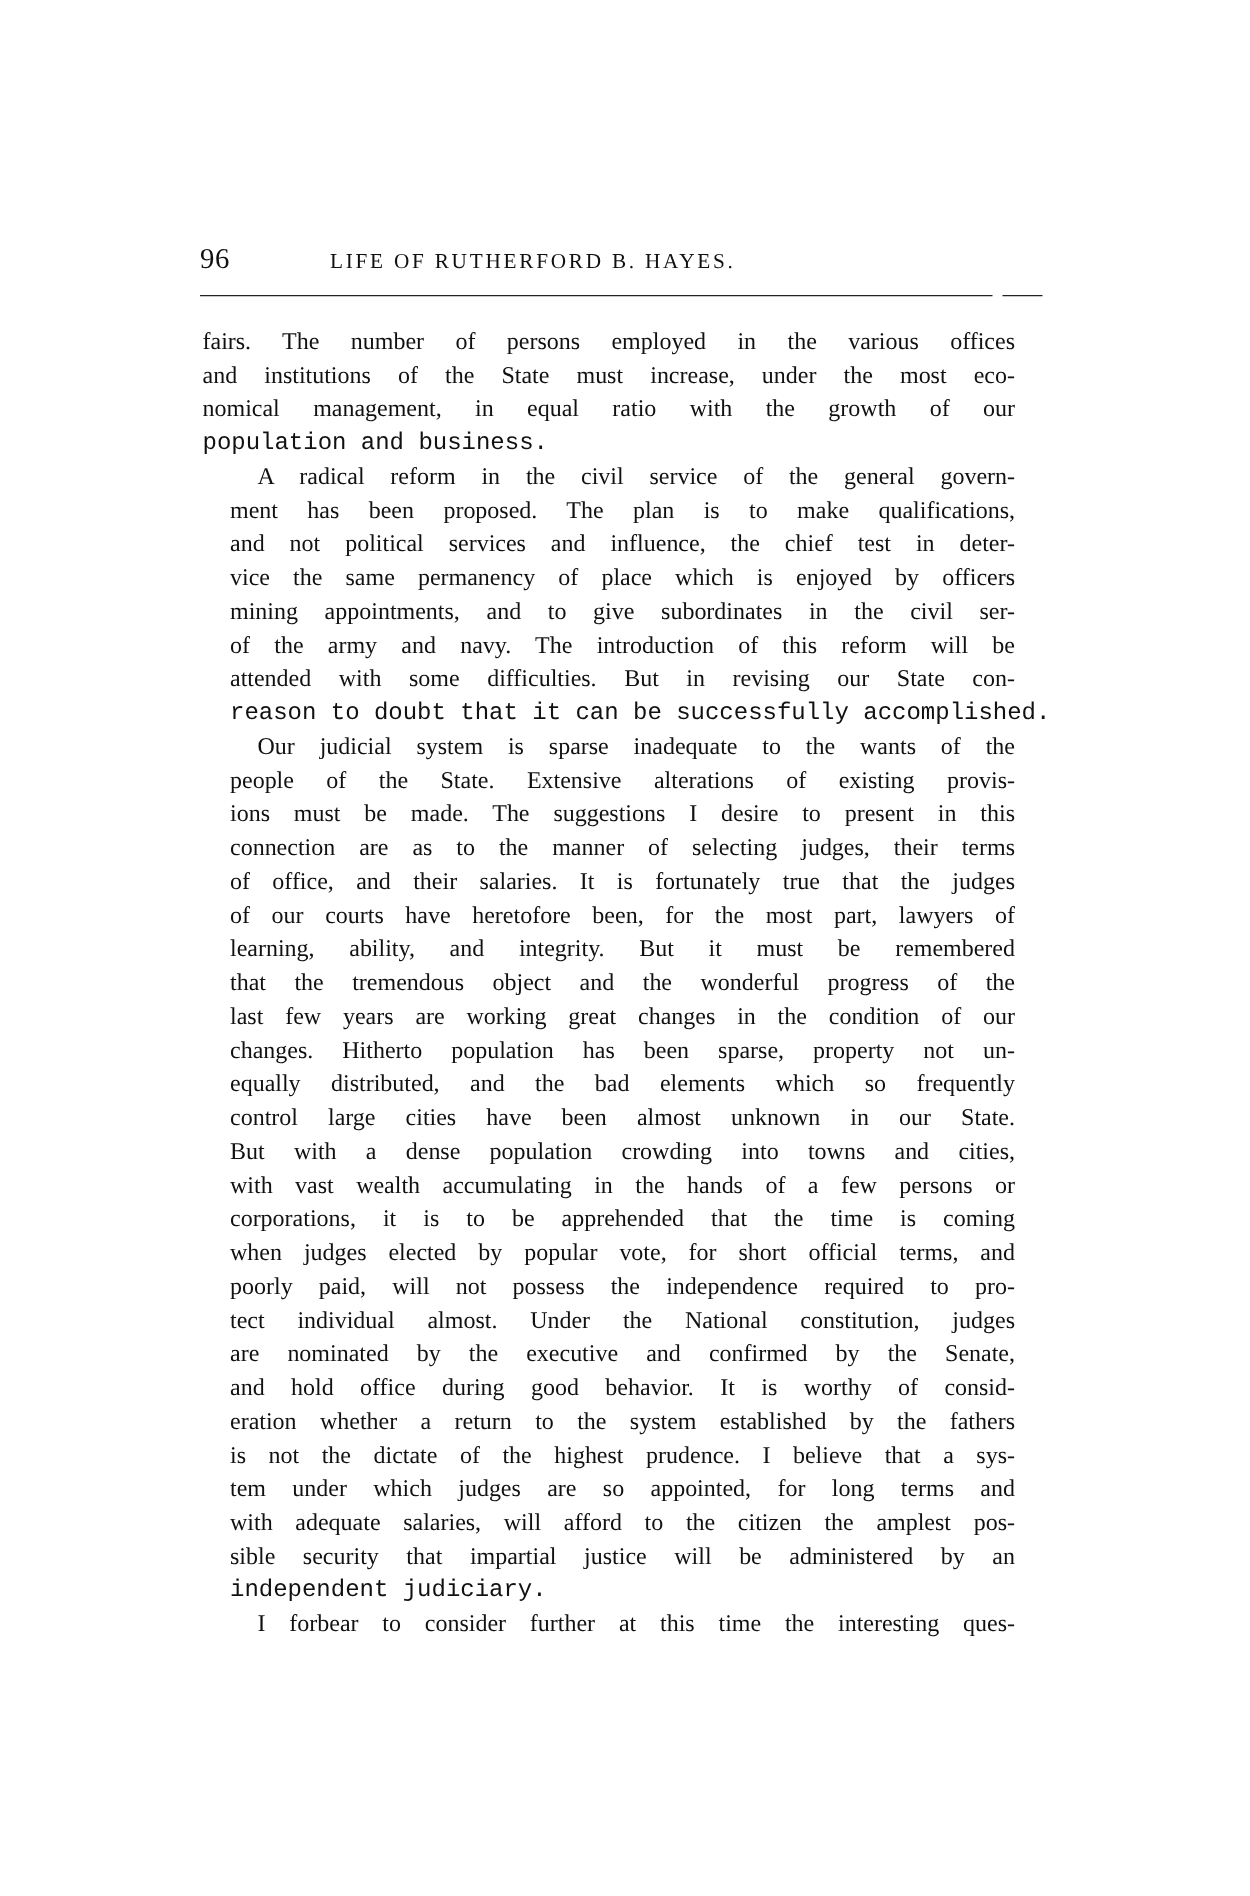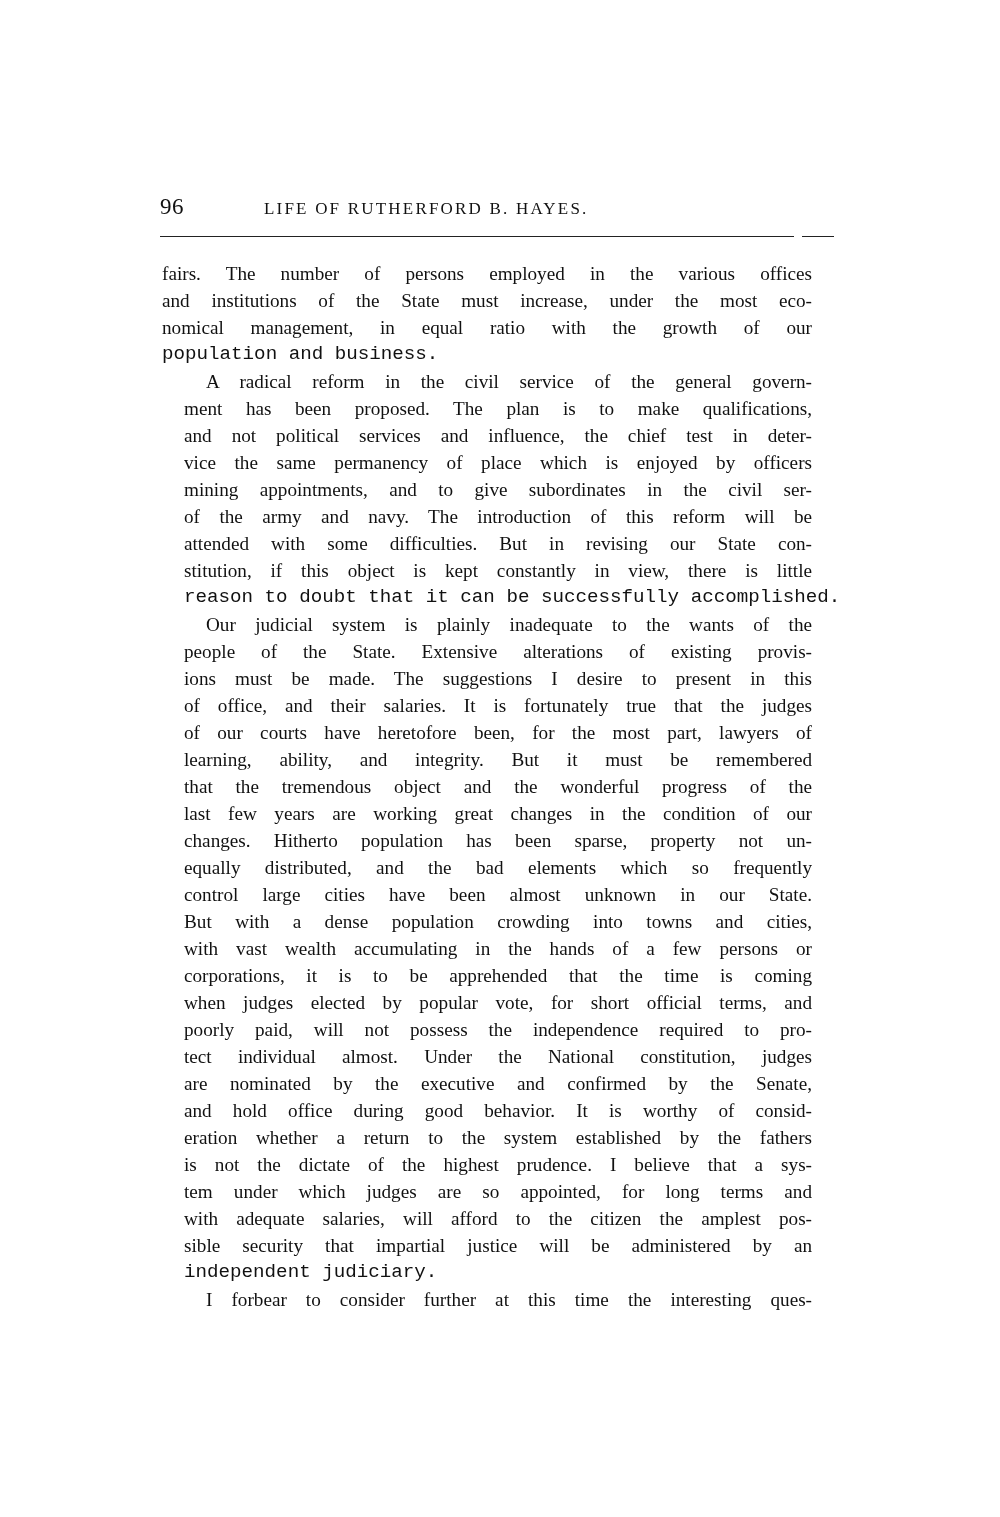--- a/index.html
+++ b/index.html
@@ -115,27 +115,27 @@
         <span class="line last">population and business.</span>
       </div>
       <div class="para">
         <span class="line indent">A radical reform in the civil service of the general govern-</span>
         <span class="line">ment has been proposed.  The plan is to make qualifications,</span>
         <span class="line">and not political services and influence, the chief test in deter-</span>
         <span class="line">vice the same permanency of place which is enjoyed by officers</span>
         <span class="line">mining appointments, and to give subordinates in the civil ser-</span>
         <span class="line">of the army and navy.  The introduction of this reform will be</span>
         <span class="line">attended with some difficulties.  But in revising our State con-</span>
-        <span class="line">stitution, if this object is kept constantly in view, there is little</span>
         <span class="line last">reason to doubt that it can be successfully accomplished.</span>
       </div>
       <div class="para">
-        <span class="line indent">Our judicial system is plainly inadequate to the wants of the</span>
+        <span class="line indent">Our judicial system is sparse inadequate to the wants of the</span>
         <span class="line">people of the State.  Extensive alterations of existing provis-</span>
         <span class="line">ions must be made.  The suggestions I desire to present in this</span>
+        <span class="line">connection are as to the manner of selecting judges, their terms</span>
         <span class="line">of office, and their salaries.  It is fortunately true that the judges</span>
         <span class="line">of our courts have heretofore been, for the most part, lawyers of</span>
         <span class="line">learning, ability, and integrity.  But it must be remembered</span>
         <span class="line">that the tremendous object and the wonderful progress of the</span>
         <span class="line">last few years are working great changes in the condition of our</span>
         <span class="line">changes.  Hitherto population has been sparse, property not un-</span>
         <span class="line">equally distributed, and the bad elements which so frequently</span>
         <span class="line">control large cities have been almost unknown in our State.</span>
         <span class="line">But with a dense population crowding into towns and cities,</span>
         <span class="line">with vast wealth accumulating in the hands of a few persons or</span>

